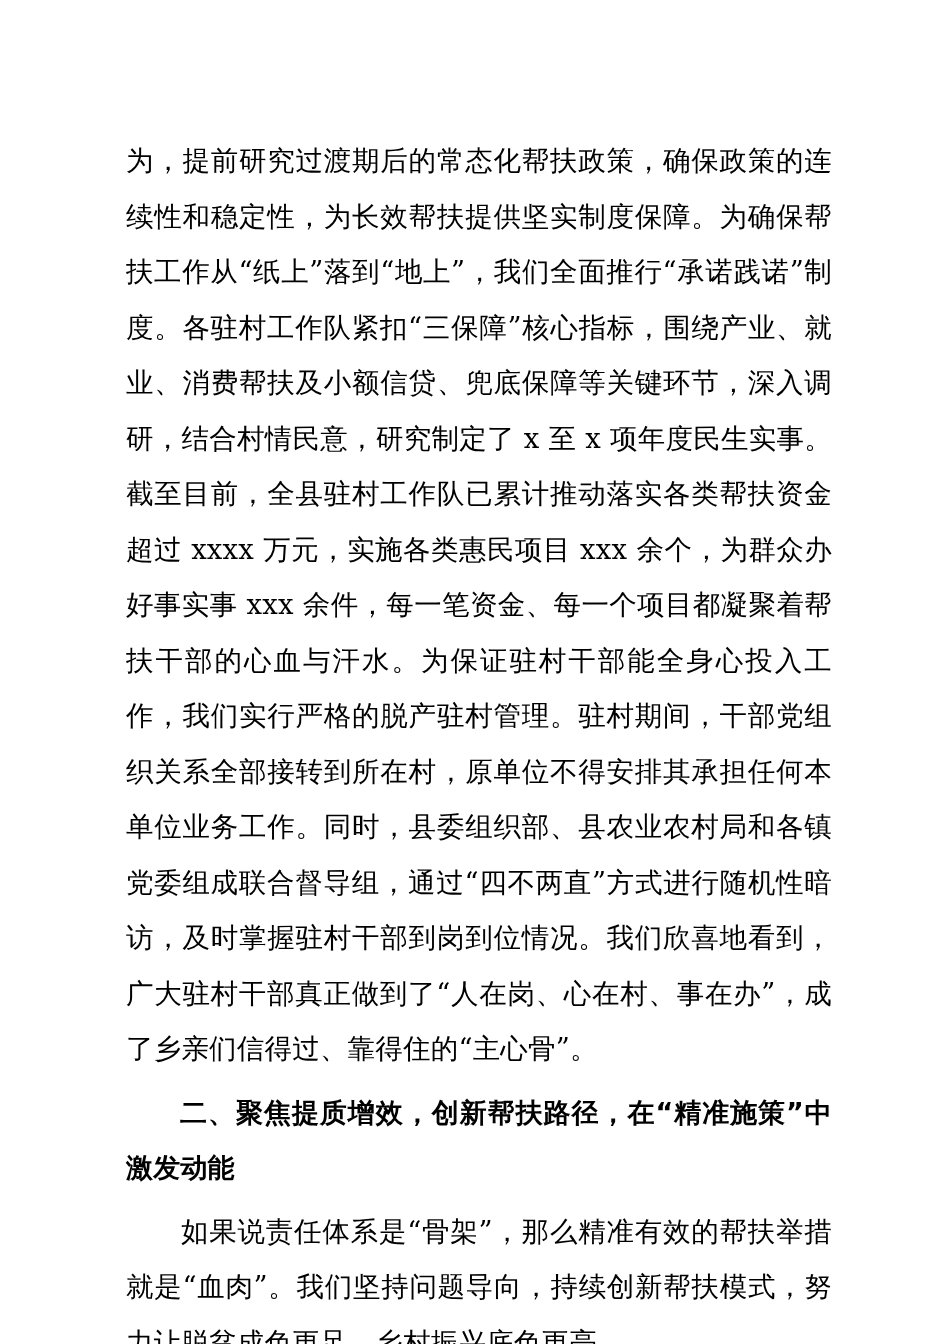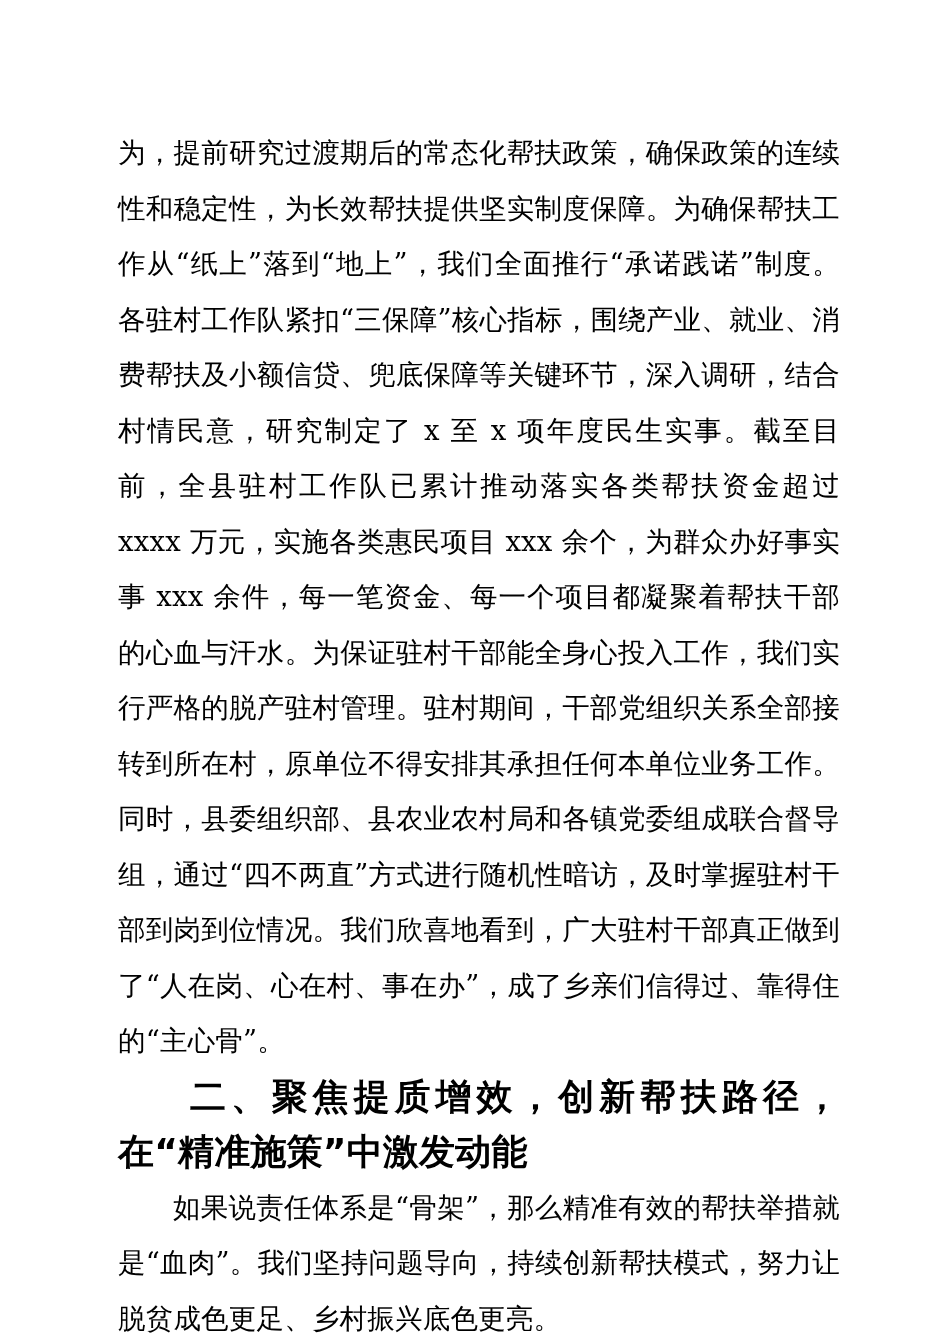--- a/index.html
+++ b/index.html
@@ -23,33 +23,33 @@
     padding: 125px 110px 40px 118px;
   }
   .doc-body {
     font-size: 27.5px;
     line-height: 55.5px;
     text-align: justify;
     text-justify: inter-ideograph;
     letter-spacing: 0.2px;
   }
   p {
-    margin: 0;
+    margin: 8px;
     padding: 0;
   }
   .para {
     text-indent: 2em;
   }
   .para-noindent {
     text-indent: 0;
   }
   .heading {
     font-family: "DejaVu Sans", "Liberation Sans", sans-serif;
     font-weight: bold;
-    font-size: 36px;
+    font-size: 27px;
     line-height: 55.5px;
     text-indent: 2em;
     text-align: justify;
     text-justify: inter-ideograph;
   }
 </style>
 </head>
 <body>
 
 <div class="page">

